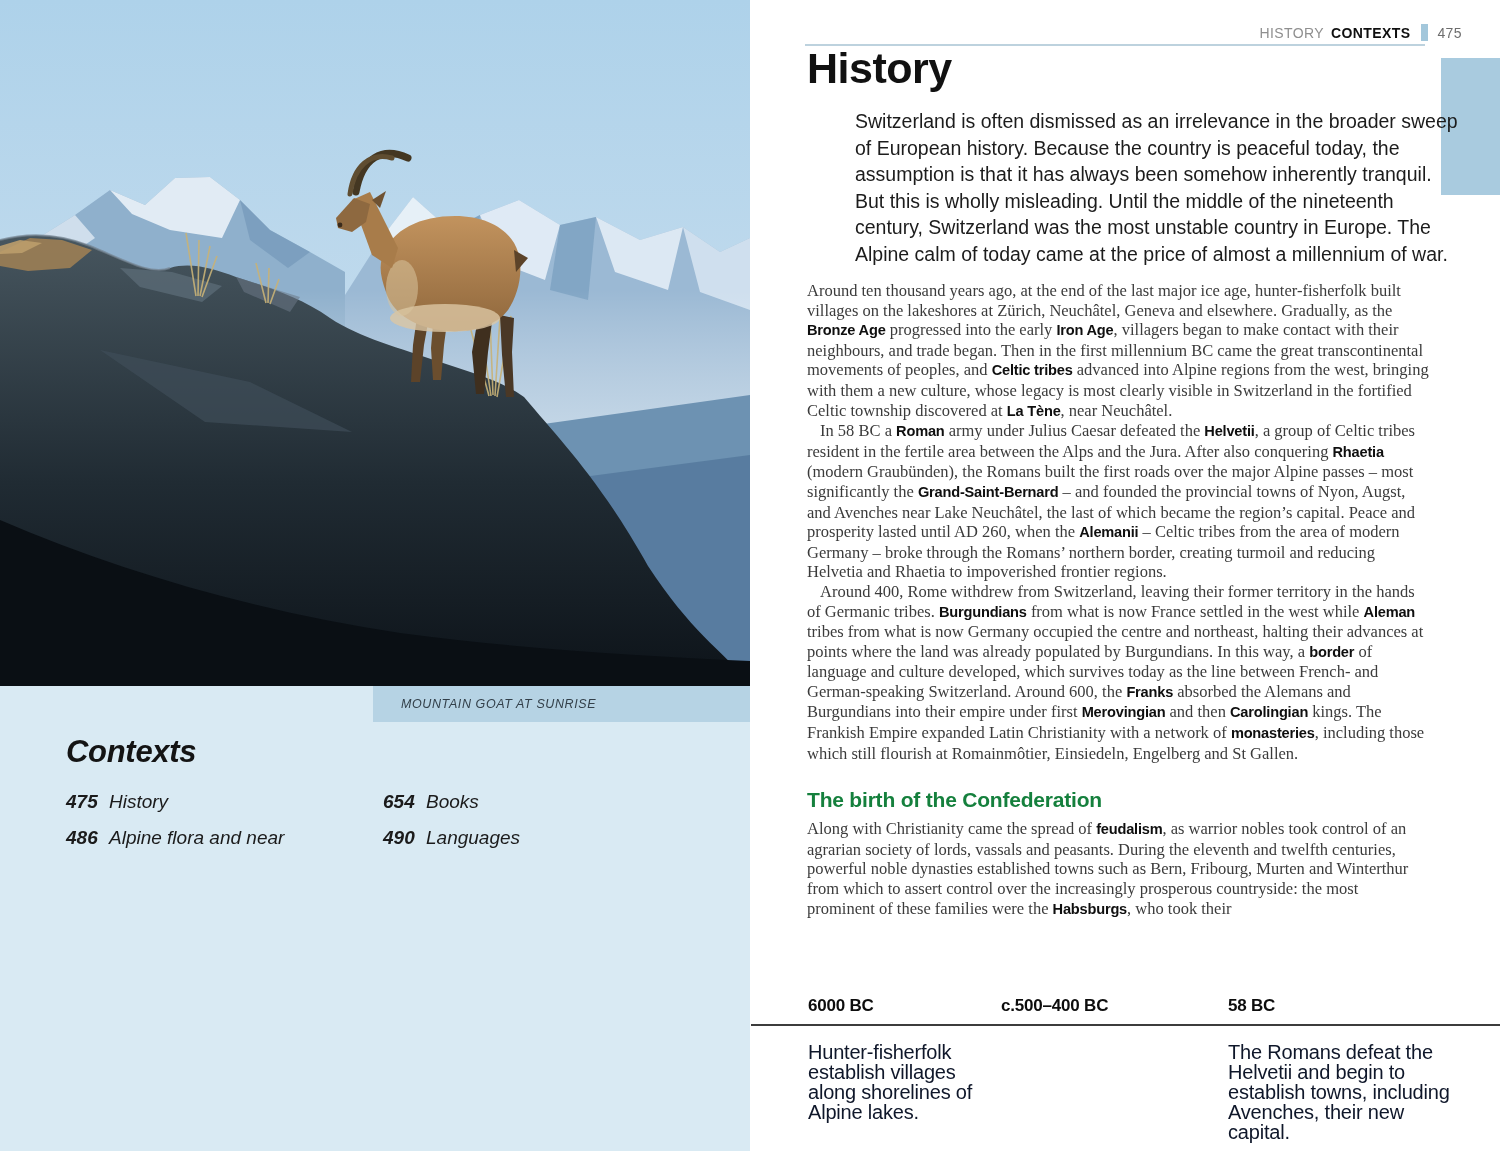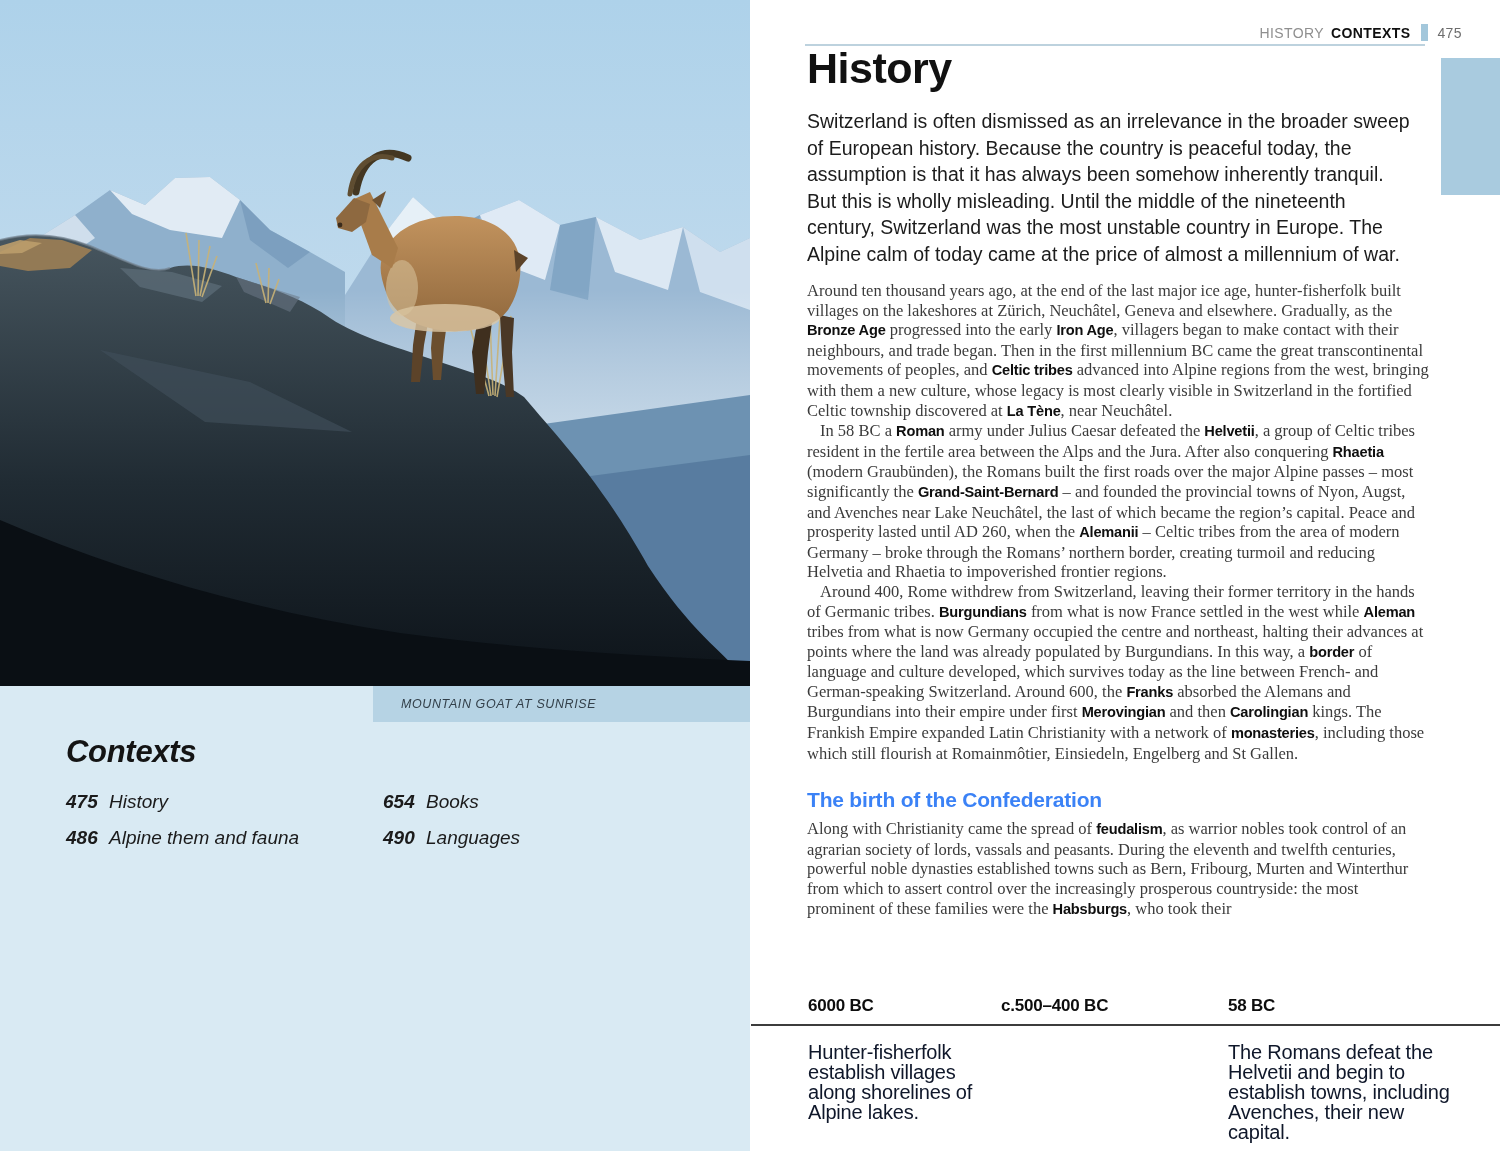--- a/index.html
+++ b/index.html
@@ -27,26 +27,26 @@
   .page-header { position:absolute; top:24px; right:38px; font-size:14px; letter-spacing:.4px; white-space:nowrap; }
   .ph-section { color:#8f8f8f; margin-right:7px; }
   .ph-book { color:#0f0f0f; font-weight:bold; }
   .ph-sep { display:inline-block; width:7px; height:17px; background:#a3c7db; margin:0 9px 0 11px; vertical-align:-3px; }
   .ph-num { color:#6d6d6d; }
   .header-rule { position:absolute; left:55px; right:75px; top:44px; height:2px; background:#bdd2de; }
   .edge-tab { position:absolute; right:0; top:58px; width:59px; height:137px; background:#a9cbdf; }
 
   .article { position:absolute; left:57px; top:44px; width:623px; }
   .article h1 { font-size:43px; font-weight:bold; color:#111; letter-spacing:-.5px; margin-bottom:15px; }
-  .intro { font-size:19.5px; line-height:26.5px; color:#1c1c1c; width:608px; margin-bottom:14px; }
+  .intro { font-size:19.5px; line-height:26.5px; color:#1c1c1c; width:608px; margin-bottom:14px;margin-left:48px; }
   .bodytext p { font-family:"Liberation Serif", serif; font-size:16.5px; line-height:19.6px; color:#3b3b3b; }
   .bodytext p.indent { text-indent:13px; }
   .kw { font-family:"Liberation Sans", sans-serif; font-weight:bold; color:#0f0f0f;
         font-size:14.6px; letter-spacing:-.2px; }
-  .article h3 { font-size:21px; font-weight:bold; color:#3b82f6; margin:25px 0 7px; letter-spacing:-.2px; }
+  .article h3 { font-size:21px; font-weight:bold; color:#15803d; margin:25px 0 7px; letter-spacing:-.2px; }
 
   .timeline { position:absolute; left:0; top:995px; width:750px; height:156px; }
   .tl-rule { position:absolute; left:1px; right:0; top:29px; height:2px; background:#3c3c3c; }
   .tl-col { position:absolute; top:1px; }
   .tl-col1 { left:58px;  width:185px; }
   .tl-col2 { left:251px; width:222px; }
   .tl-col3 { left:478px; width:240px; }
   .tl-date { font-size:17px; font-weight:bold; color:#0d0d0d; letter-spacing:-.2px; }
   .tl-text { margin-top:26px; font-size:20px; line-height:20px; color:#0f172a; letter-spacing:-.2px; }
 </style>
@@ -140,21 +140,21 @@
     <div class="caption">MOUNTAIN GOAT AT SUNRISE</div>
 
     <div class="contexts">
       <h2>Contexts</h2>
       <div class="toc">
         <div class="toc-col">
           <div class="toc-row">
             <span class="toc-num">475</span><span class="toc-label">History</span>
           </div>
           <div class="toc-row">
-            <span class="toc-num">486</span><span class="toc-label">Alpine them and fauna</span>
+            <span class="toc-num">486</span><span class="toc-label">Alpine flora and near</span>
           </div>
         </div>
         <div class="toc-col">
           <div class="toc-row">
             <span class="toc-num">654</span><span class="toc-label">Books</span>
           </div>
           <div class="toc-row">
             <span class="toc-num">490</span><span class="toc-label">Languages</span>
           </div>
         </div>

